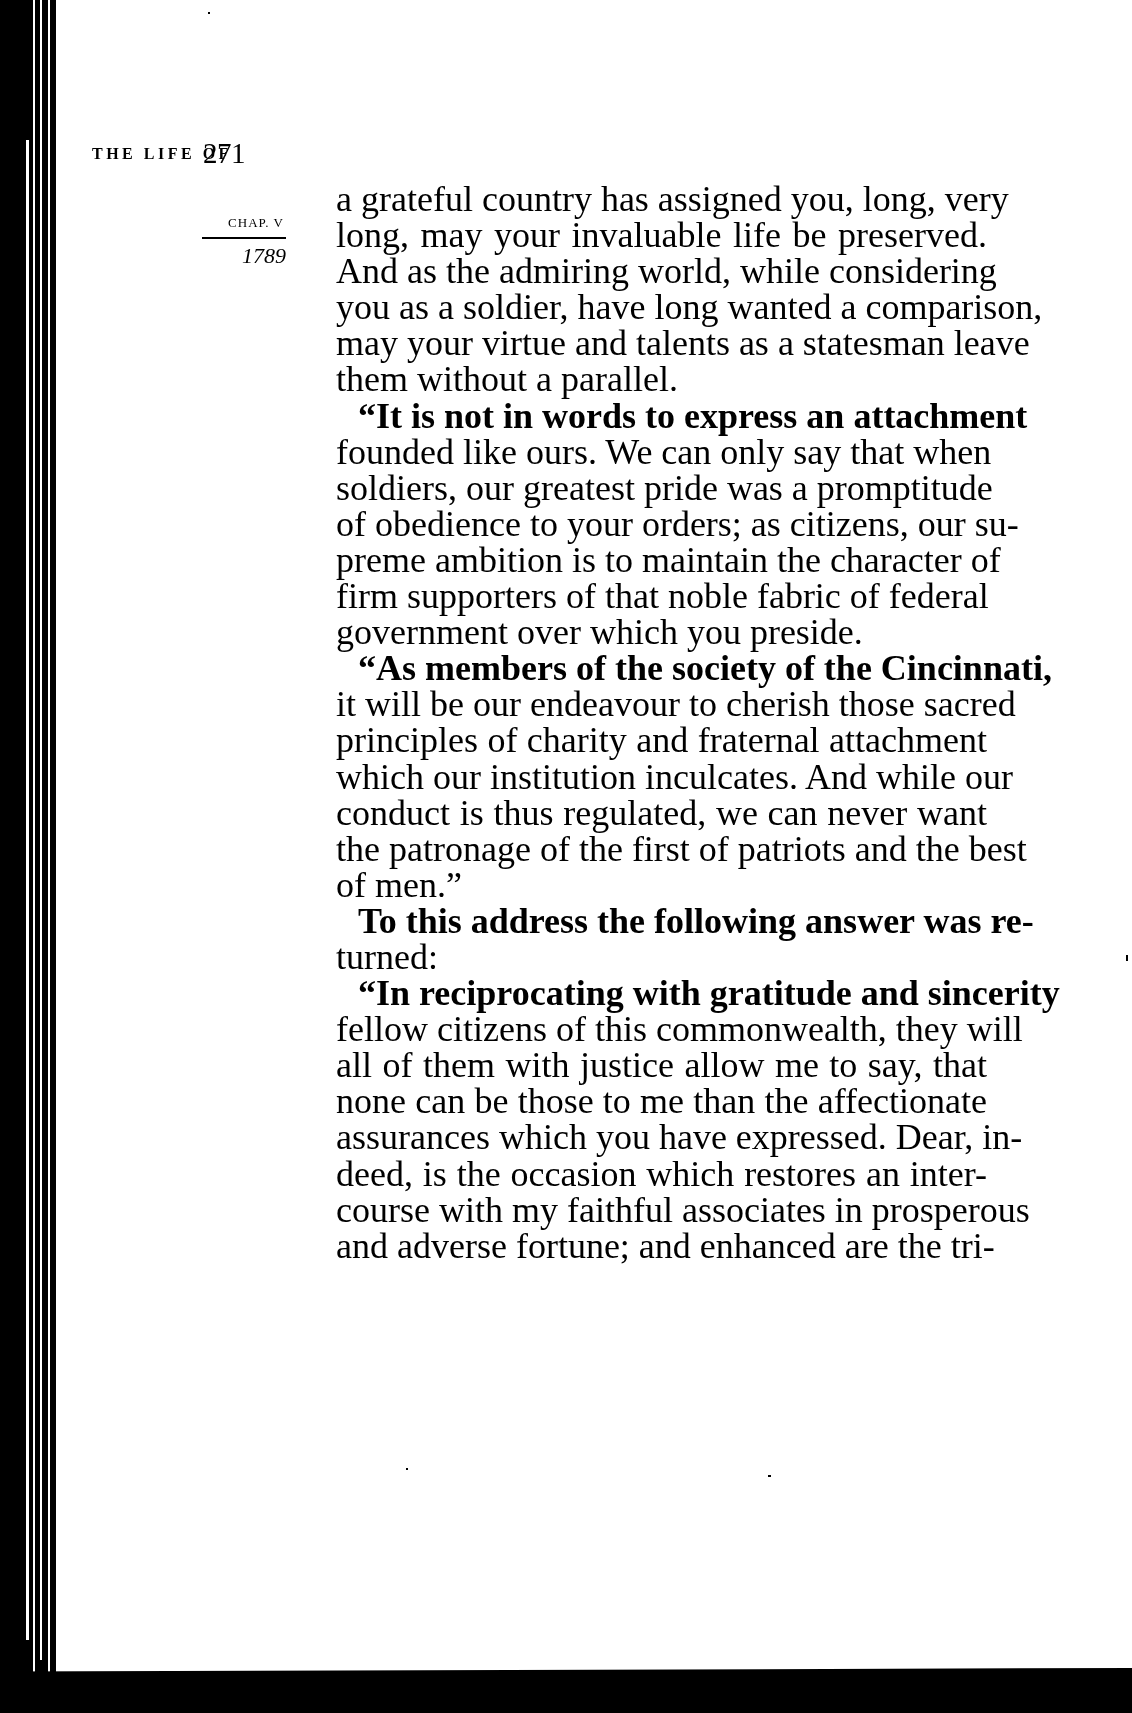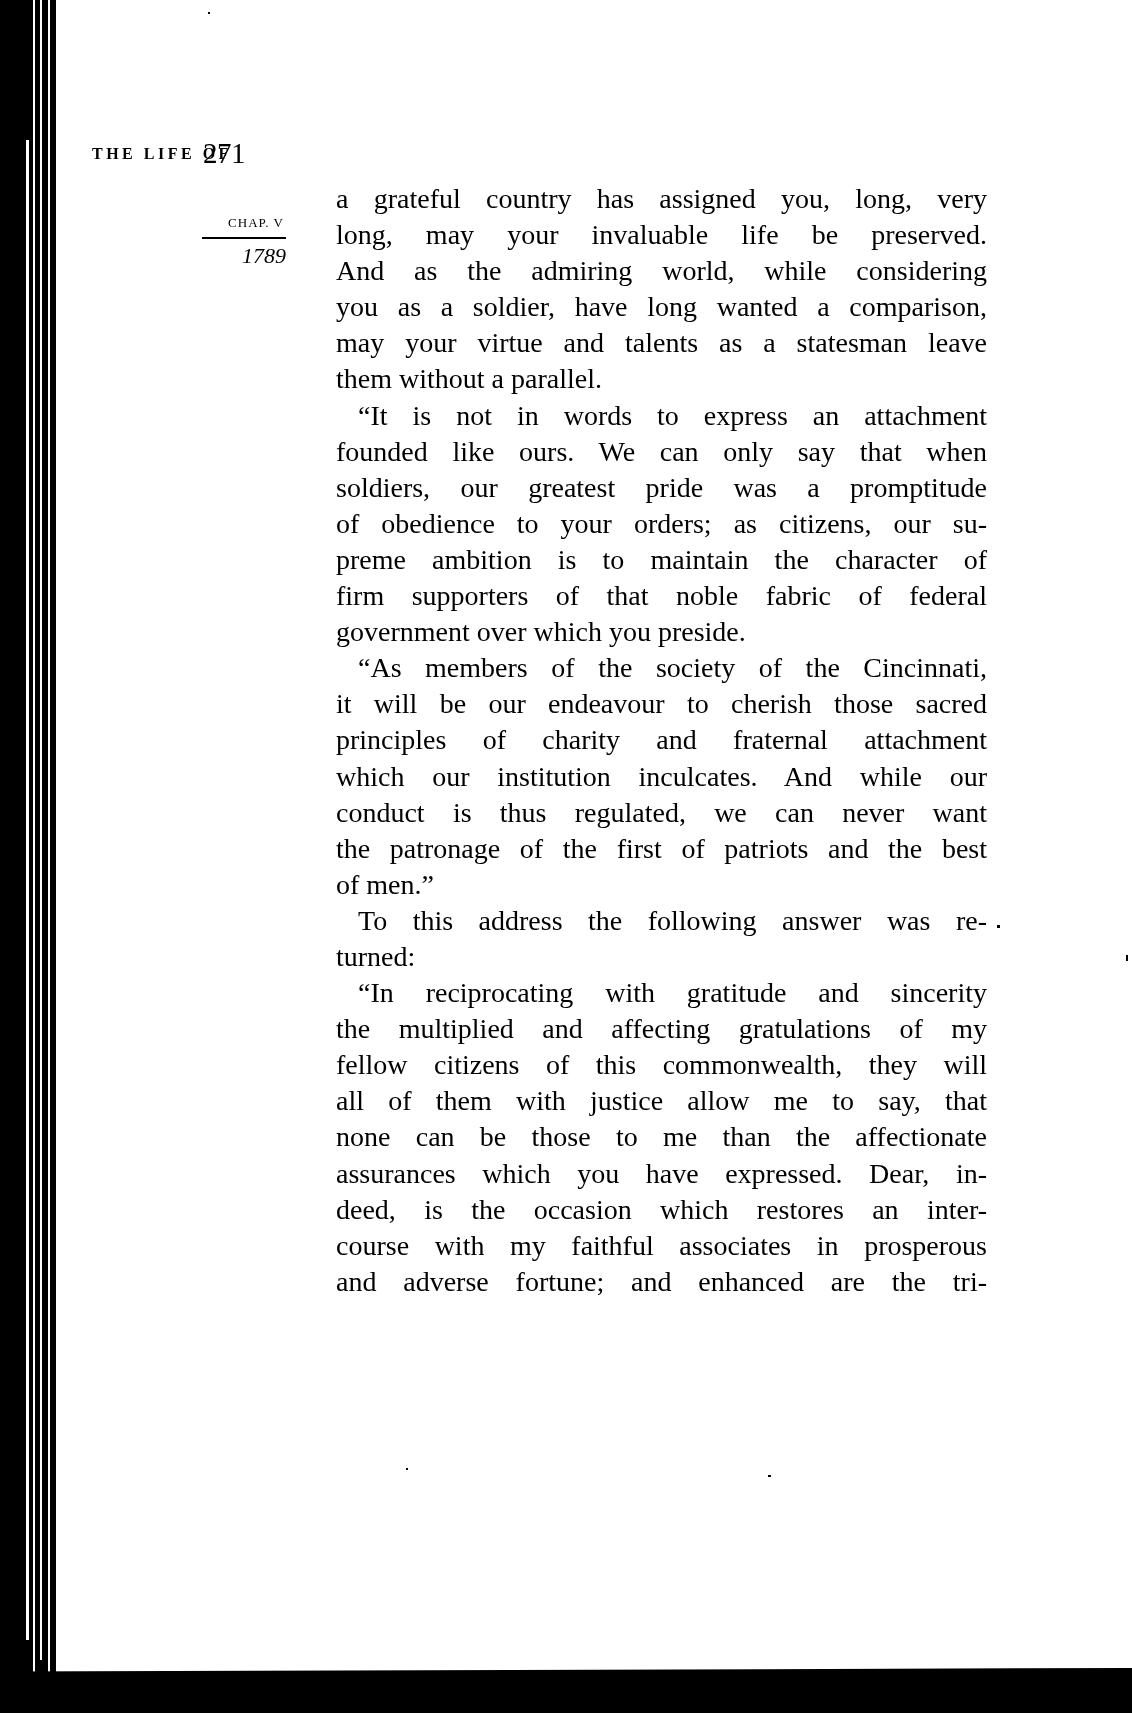--- a/index.html
+++ b/index.html
@@ -88,35 +88,36 @@
       display: block;
       text-align: right;
       padding-left: 6px;
       font-style: italic;
     }
     .body-text {
       position: absolute;
       left: 336px;
       top: 181px;
       width: 651px;
-      font-size: 28px;
+      font-size: 36px;
       line-height: 36.1px;
     }
     .body-text .line {
       display: block;
       text-align: justify;
       text-align-last: justify;
       white-space: nowrap;
       height: 36.1px;
     }
     .body-text .line.last {
       text-align-last: left;
     }
     .body-text .line.indent {
       padding-left: 22px;
+      font-weight: bold;
     }
     .speck {
       position: absolute;
       background: #000;
       width: 2px; height: 2px;
     }
   </style>
 </head>
 <body>
 
@@ -167,21 +168,20 @@
     <span class="line last">of men.”</span>
   </div>
 
   <div class="para">
     <span class="line indent">To this address the following answer was re-</span>
     <span class="line last">turned:</span>
   </div>
 
   <div class="para">
     <span class="line indent">“In reciprocating with gratitude and sincerity</span>
-    <span class="line">the multiplied and affecting gratulations of my</span>
     <span class="line">fellow citizens of this commonwealth, they will</span>
     <span class="line">all of them with justice allow me to say, that</span>
     <span class="line">none can be those to me than the affectionate</span>
     <span class="line">assurances which you have expressed.  Dear, in-</span>
     <span class="line">deed, is the occasion which restores an inter-</span>
     <span class="line">course with my faithful associates in prosperous</span>
     <span class="line">and adverse fortune; and enhanced are the tri-</span>
   </div>
 </div>
 

